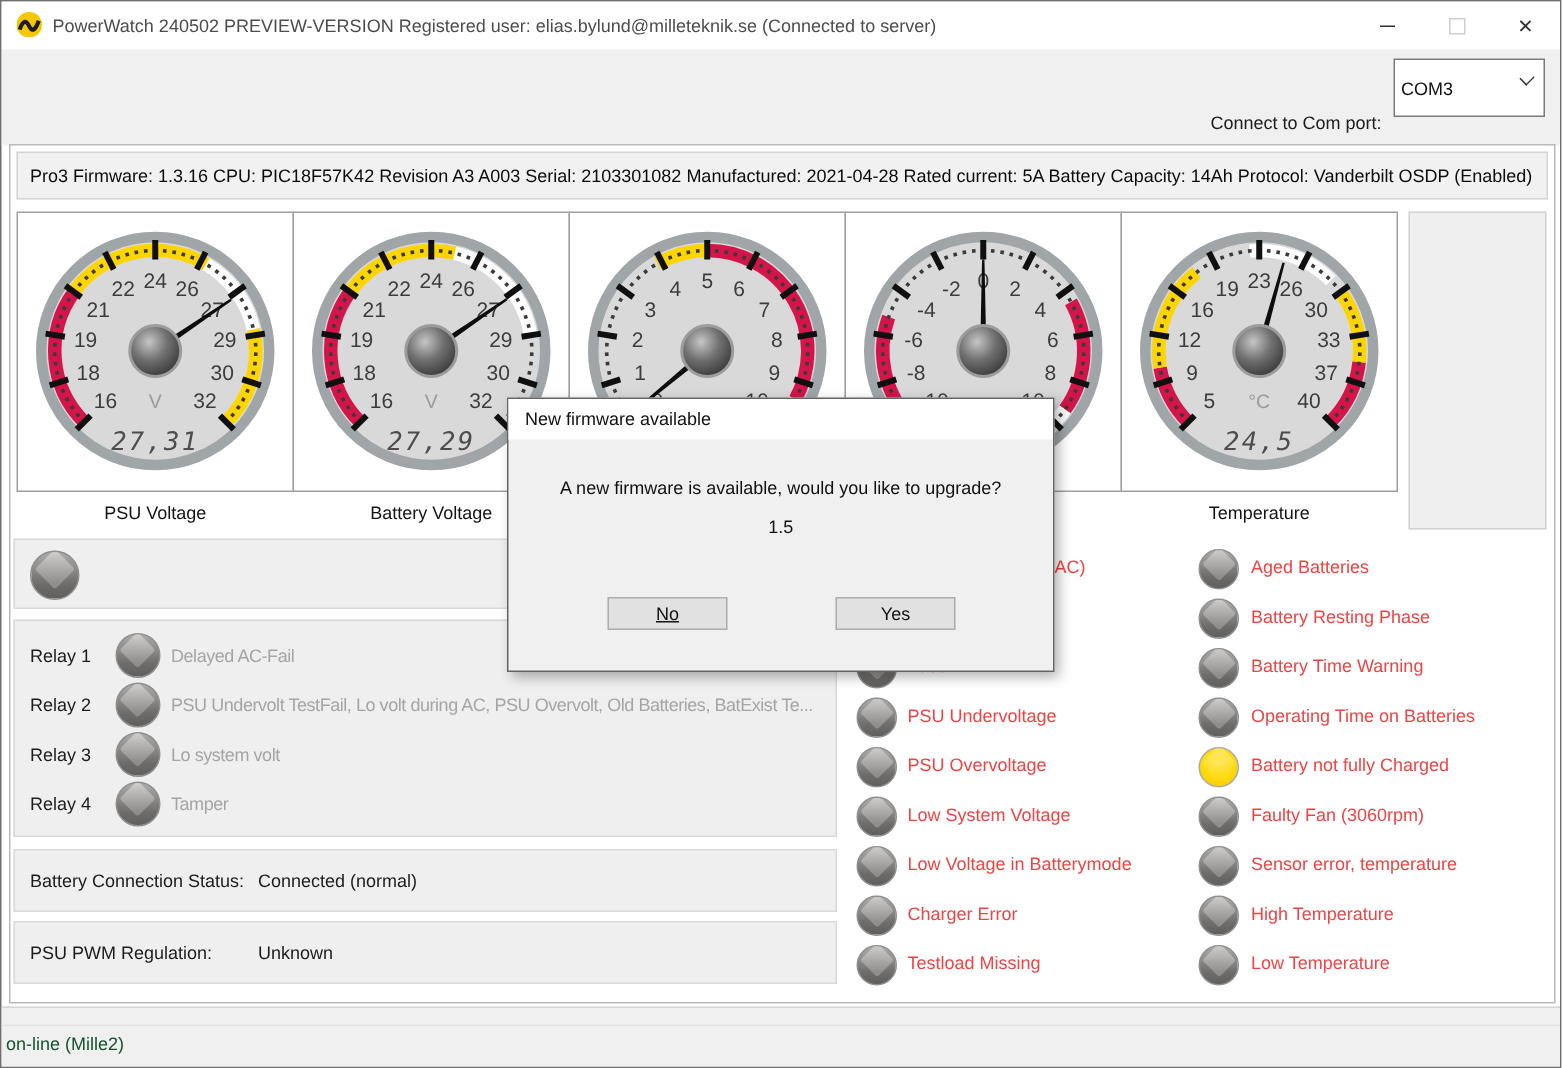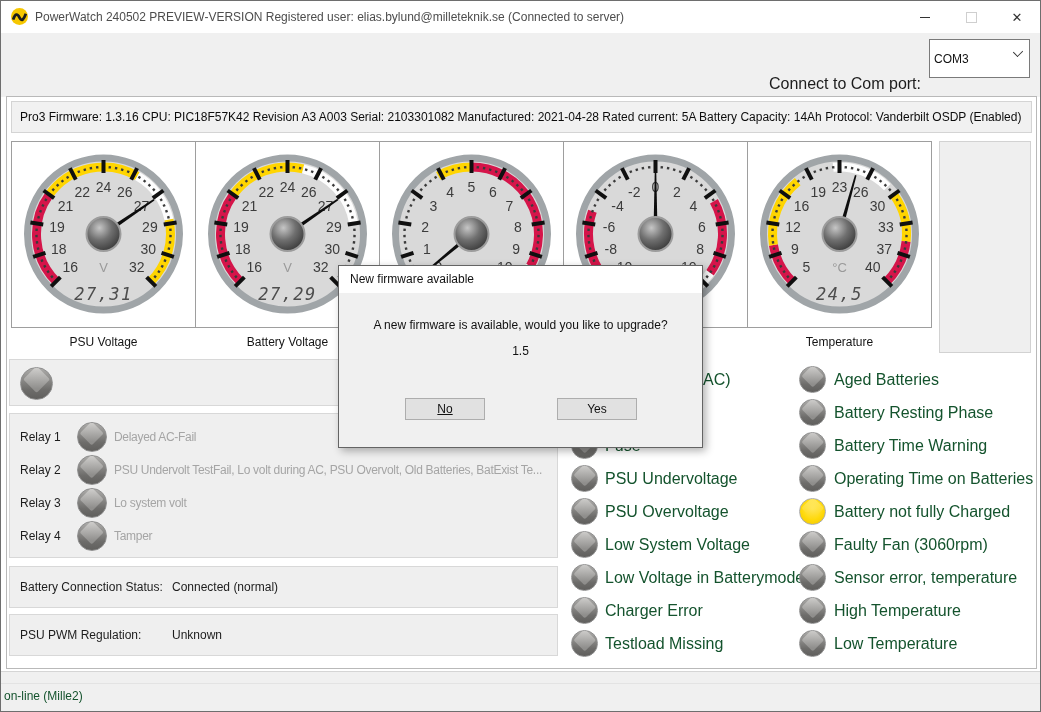--- a/index.html
+++ b/index.html
@@ -8,21 +8,21 @@
   #titlebar{position:absolute;left:0;top:0;width:100%;height:32px;background:#fff;}
   #app-icon{position:absolute;left:10px;top:7px;width:17px;height:17px;}
   #window-title{position:absolute;left:34px;top:0;height:32px;line-height:32px;font-size:12px;color:#4d4d4d;white-space:nowrap;}
   .winbtn{position:absolute;top:0;width:46px;height:32px;display:flex;align-items:center;justify-content:center;}
   #btn-min{right:92px;} #btn-max{right:46px;} #btn-close{right:0;}
   #btn-min .bar{width:10px;height:1px;background:#333;}
   #btn-max .box{width:9px;height:9px;border:1px solid #cfcfcf;}
   #btn-close .x{font-size:13px;color:#333;line-height:1;}
   
   #band{position:absolute;left:0;top:32px;width:100%;height:64px;background:#f0f0f0;}
-  #com-label{position:absolute;top:42px;right:119px;font-size:16px;color:#1c1c1c;}
+  #com-label{position:absolute;top:42px;right:119px;font-size:12px;color:#1c1c1c;}
   #com-select{position:absolute;top:38px;right:10px;width:101px;height:39px;background:#fff;border:1px solid #7a7a7a;box-sizing:border-box;font-size:12px;color:#111;display:flex;align-items:center;padding-left:4px;}
   #com-select .chev{position:absolute;right:7px;top:8px;width:7px;height:7px;border-left:1px solid #333;border-bottom:1px solid #333;transform:rotate(-45deg) scale(1,.8);}
   #tabstrip{position:absolute;left:13px;top:71px;height:25px;display:flex;align-items:flex-end;}
   .tab{position:relative;height:21px;margin-right:2px;padding:0 12px;display:flex;align-items:center;justify-content:center;clip-path:polygon(0 100%,8px 0,calc(100% - 8px) 0,100% 100%);background:#9c9c9c;font-size:12px;color:#5e5e5e;}
   .tab::before{content:"";position:absolute;left:1px;right:1px;top:1px;bottom:0;clip-path:polygon(0 100%,7px 0,calc(100% - 7px) 0,100% 100%);background:#f2f2f2;}
   .tab span{position:relative;}
   .tab.active{height:24px;padding:0 16px;color:#111;z-index:3;margin-bottom:-1px;}
   .tab.active::before{background:#fff;}
   
   #content{position:absolute;left:5px;top:95px;width:1031px;height:573px;background:#fff;border:1px solid #b9b9b9;box-sizing:border-box;}
@@ -33,21 +33,21 @@
   .gray-panel{position:absolute;left:8px;width:549px;background:#efefef;border:1px solid #d8d8d8;box-sizing:border-box;}
   
   .led{position:relative;border-radius:50%;background:linear-gradient(180deg,#adacaa,#6d6c6a 70%,#605f5d);border:1px solid #8f8f8f;overflow:hidden;box-sizing:border-box;}
   .led::before{content:"";position:absolute;left:19%;top:6%;width:62%;height:62%;transform:rotate(45deg);background:linear-gradient(135deg,#d4d3d1 0%,#8f8e8c 85%);border-radius:2px;}
   .led.yellow{background:radial-gradient(circle at 50% 40%,#ffe95e 0%,#ffd90a 55%,#edc400 100%);border-color:#ababab;}
   .led.yellow::before{background:linear-gradient(135deg,#fff2a0,#ffd60a);opacity:.55;}
   .relay-name{position:absolute;left:10px;font-size:12px;color:#1c1c1c;}
   .relay-desc{position:absolute;left:104px;right:6px;font-size:12px;letter-spacing:-0.3px;color:#a5a5a5;white-space:nowrap;overflow:hidden;}
   .kv-label{position:absolute;left:10px;font-size:12px;color:#1c1c1c;}
   .kv-value{position:absolute;left:162px;font-size:12px;color:#1c1c1c;}
-  .led-label{position:absolute;font-size:16px;color:#14532d;white-space:nowrap;}
+  .led-label{position:absolute;font-size:12px;color:#ef4444;white-space:nowrap;}
   
   #dialog{position:absolute;left:337px;top:264px;width:365px;height:183px;background:#f0f0f0;border:1px solid #646464;box-sizing:border-box;box-shadow:3px 3px 8px rgba(0,0,0,.3);z-index:50;}
   #dialog-titlebar{position:absolute;left:0;top:0;width:100%;height:27px;background:#fff;}
   #dialog-title{position:absolute;left:11px;top:6px;font-size:12px;color:#111;}
   #dialog-message{position:absolute;left:0;top:52px;width:100%;text-align:center;font-size:12px;color:#111;}
   #dialog-version{position:absolute;left:0;top:78px;width:100%;text-align:center;font-size:12px;color:#111;}
   .dlg-btn{position:absolute;top:132px;width:80px;height:22px;background:#e1e1e1;border:1px solid #adadad;box-sizing:border-box;font-size:12px;color:#111;display:flex;align-items:center;justify-content:center;}
   #btn-no{left:66px;text-decoration:underline;} #btn-yes{left:218px;}
   
   #bottom-strip{position:absolute;left:0;top:670px;width:100%;height:12px;background:#f0f0f0;border-top:1px solid #d5d5d5;box-sizing:border-box;}

